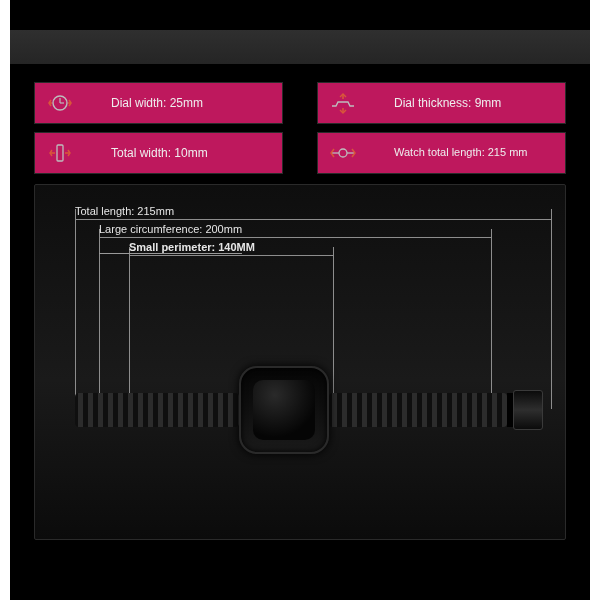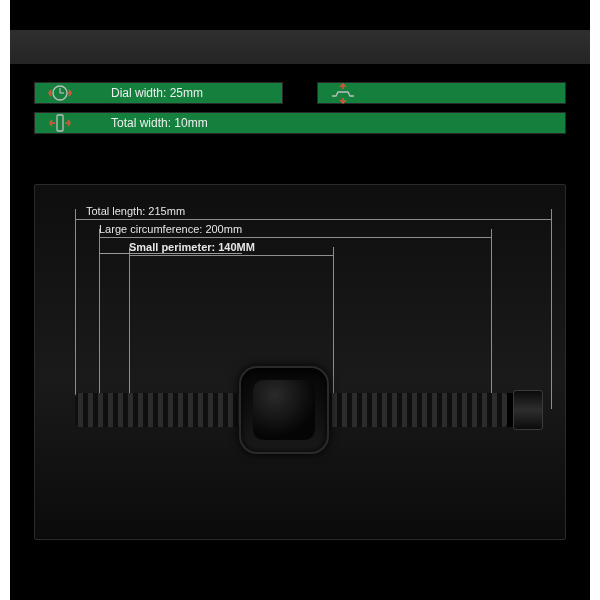--- a/index.html
+++ b/index.html
@@ -10,40 +10,40 @@
   }
   .topband {
     position: absolute; left: 0; top: 30px; width: 100%; height: 34px;
     background: linear-gradient(#2f2f2f, #252525);
   }
   .grid {
     position: absolute; left: 24px; top: 82px; width: 532px;
   }
   .row { display: flex; gap: 34px; margin-bottom: 8px; }
   .cell {
-    flex: 1; height: 22px; background: #15803d; border: 1px solid #2b2b2b;
+    flex: 1; height: 42px; background: #be185d; border: 1px solid #2b2b2b;
     display: flex; align-items: center; padding: 0 10px; color: #eee; font-size: 12px;
   }
   .cell .txt { margin-left: 36px; line-height: 1.2; }
   .cell .txt.two { font-size: 11px; }
   .icon-slot {
     width: 30px; height: 22px; display: flex; align-items: center; justify-content: center;
     flex-shrink: 0;
   }
   .accent { stroke: #d8573a; }
   .neutral { stroke: #bdbdbd; }
 
   
   .diagram {
     position: absolute; left: 24px; top: 184px; width: 532px; height: 356px;
     background: linear-gradient(#0e0e0e, #1a1a1a 55%, #0b0b0b);
     border: 1px solid #2a2a2a; border-radius: 2px;
   }
   .dlabel { position: absolute; color: #e6e6e6; font-size: 11px; white-space: nowrap; }
-  .dlabel.t1 { left: 51px; top: 20px; }
+  .dlabel.t1 { left: 40px; top: 20px; }
   .dlabel.t2 { left: 64px; top: 38px; border-bottom: 1px solid #9a9a9a; padding-bottom: 18px; }
   .dlabel.t3 { left: 94px; top: 56px; font-weight: bold; }
 
   
   .mline { position: absolute; height: 1px; background: #8d8d8d; }
   .mcap { position: absolute; width: 0; border-left: 1px solid #8d8d8d; }
   .mline.l1 { left: 40px; top: 34px; width: 476px; }
   .mcap.c1a { left: 40px; top: 24px; height: 200px; }
   .mcap.c1b { left: 516px; top: 24px; height: 200px; }
   .mline.l2 { left: 64px; top: 52px; width: 392px; }
@@ -109,34 +109,47 @@
       <div class="cell">
         <span class="icon-slot">
           <svg width="30" height="22" viewBox="0 0 30 22" fill="none">
             <path d="M4 14 L8 14 L10 10 L20 10 L22 14 L26 14" class="neutral" stroke-width="1.4" fill="none"></path>
             <line x1="15" y1="3" x2="15" y2="7" class="accent" stroke-width="1.6"></line>
             <polyline points="12,5 15,2 18,5" class="accent" stroke-width="1.4" fill="none"></polyline>
             <line x1="15" y1="16" x2="15" y2="20" class="accent" stroke-width="1.6"></line>
             <polyline points="12,18 15,21 18,18" class="accent" stroke-width="1.4" fill="none"></polyline>
           </svg>
         </span>
+        <span class="txt">Dial thickness: 9mm</span>
       </div>
     </div>
     <div class="row">
       <div class="cell">
         <span class="icon-slot">
           <svg width="26" height="22" viewBox="0 0 26 22" fill="none">
             <rect x="10" y="3" width="6" height="16" rx="1" class="neutral" stroke-width="1.3" fill="none"></rect>
             <line x1="3" y1="11" x2="8" y2="11" class="accent" stroke-width="1.6"></line>
             <polyline points="5,8 3,11 5,14" class="accent" stroke-width="1.4" fill="none"></polyline>
             <line x1="18" y1="11" x2="23" y2="11" class="accent" stroke-width="1.6"></line>
             <polyline points="21,8 23,11 21,14" class="accent" stroke-width="1.4" fill="none"></polyline>
           </svg>
         </span>
         <span class="txt">Total width: 10mm</span>
+      </div>
+      <div class="cell">
+        <span class="icon-slot">
+          <svg width="30" height="22" viewBox="0 0 30 22" fill="none">
+            <line x1="4" y1="11" x2="11" y2="11" class="neutral" stroke-width="1.3"></line>
+            <circle cx="15" cy="11" r="4" class="neutral" stroke-width="1.3"></circle>
+            <line x1="19" y1="11" x2="26" y2="11" class="neutral" stroke-width="1.3"></line>
+            <polyline points="6,7 3,11 6,15" class="accent" stroke-width="1.5" fill="none"></polyline>
+            <polyline points="24,7 27,11 24,15" class="accent" stroke-width="1.5" fill="none"></polyline>
+          </svg>
+        </span>
+        <span class="txt two">Watch total length: 215 mm</span>
       </div>
     </div>
   </div>
 
   <div class="diagram">
     <div class="mline l1"></div>
     <div class="mcap c1a"></div>
     <div class="mcap c1b"></div>
     <div class="mline l2"></div>
     <div class="mcap c2a"></div>

